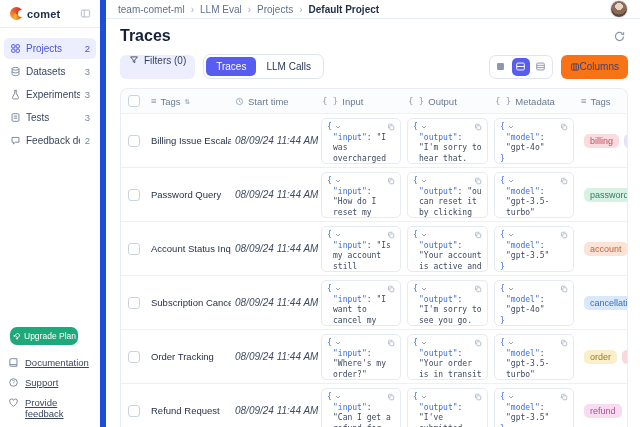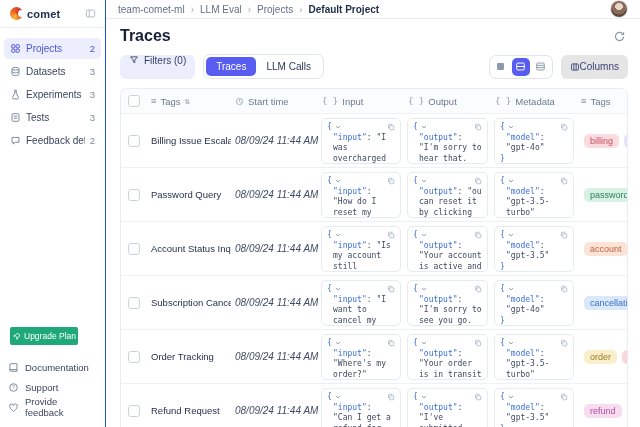--- a/index.html
+++ b/index.html
@@ -1,38 +1,38 @@
 <!DOCTYPE html>
 <html><head>
 <meta charset="utf-8">
 <style>
   * { margin:0; padding:0; box-sizing:border-box; }
   html,body { width:640px; height:427px; overflow:hidden; background:#fff;
     font-family:"Liberation Sans","DejaVu Sans",sans-serif; color:#1E2A47; }
   .app { display:flex; width:640px; height:427px; }
 
   
-  .sidebar { width:106px; min-width:106px; border-right:1px solid #1d4ed8; display:flex; flex-direction:column; background:#fff; }
+  .sidebar { width:106px; min-width:106px; border-right:6px solid #1d4ed8; display:flex; flex-direction:column; background:#fff; }
   .logo-row { height:28px; border-bottom:1px solid #E8ECF3; display:flex; align-items:center; justify-content:space-between; padding:0 9px 0 10px; }
   .logo { display:flex; align-items:center; gap:4px; }
   .logo-mark { width:13px; height:13px; border-radius:50%; background:conic-gradient(from 200deg,#F8B02C,#F05A28,#C03028,#F8B02C); position:relative; }
   .logo-mark::after { content:""; position:absolute; width:7px; height:7px; border-radius:50%; background:#fff; right:-2px; top:3px; }
   .logo-text { font-size:11px; font-weight:bold; color:#20304E; letter-spacing:.2px; }
   .panel-btn { color:#AEB9C9; display:flex; }
   nav { padding:10px 4px 0 4px; display:flex; flex-direction:column; gap:2px; }
   .nav-item { display:flex; align-items:center; gap:5px; height:21px; padding:0 6px; border-radius:5px; font-size:10px; color:#39465F; cursor:pointer; }
   .nav-item .nico { color:#7A889C; display:flex; }
   .nav-item .nlabel { flex:1; white-space:nowrap; overflow:hidden; }
   .nav-item .ncount { font-size:9.5px; color:#7A889C; }
   .nav-item.active { background:#ECEEFD; color:#4A53D9; }
   .nav-item.active .nico, .nav-item.active .ncount { color:#4A53D9; }
   .sidebar-bottom { margin-top:auto; padding:0 8px 10px 8px; }
-  .upgrade-btn { width:68px; height:18px; background:#1FA97B; color:#fff; border:none; border-radius:2px;
+  .upgrade-btn { width:68px; height:18px; background:#1FA97B; color:#fff; border:none; border-radius:7px;
     font-size:8.5px; font-family:inherit; display:flex; align-items:center; justify-content:center; gap:3px; cursor:pointer; margin-bottom:12px; margin-left:2px; }
-  .side-link { display:flex; align-items:center; gap:6px; height:20px; font-size:9.5px; color:#39465F; cursor:pointer; }
+  .side-link { display:flex; gap:6px; height:20px; font-size:9.5px; color:#39465F; cursor:pointer;text-decoration:underline; }
   .side-link .nico { color:#7A889C; display:flex; }
 
   
   .main { flex:1; display:flex; flex-direction:column; min-width:0; }
   .topbar { height:28px; border-bottom:1px solid #E8ECF3; display:flex; align-items:center; padding:0 12px; }
   .crumbs { display:flex; align-items:center; gap:6px; font-size:10px; color:#61708A; flex:1; }
   .crumb.current { color:#22304A; font-weight:bold; }
   .crumb-sep { color:#A7B2C4; font-size:10px; }
   .avatar { width:18px; height:18px; border-radius:50%;
     background:radial-gradient(circle at 50% 35%, #E8D6C4 0 28%, #8A6A58 29% 60%, #5E4636 61%); border:1px solid #E2E6EE; }
@@ -49,21 +49,21 @@
   .search-icon { color:#8B97AB; display:flex; }
   .filters-btn { height:24px; padding:0 9px; background:#ECEEFD; border:none; border-radius:6px; font-family:inherit;
     font-size:10px; color:#333F63; display:flex; align-items:flex-start; gap:5px; cursor:pointer; }
   .seg { display:flex; border:1px solid #DFE5EE; border-radius:7px; padding:2px; background:#fff; }
   .seg-btn { height:19px; padding:0 10px; border:none; background:transparent; font-family:inherit; font-size:10px; color:#2A3654; border-radius:5px; cursor:pointer; }
   .seg-btn.active { background:#585CF0; color:#fff; }
   .tb-spacer { flex:1; }
   .density { display:flex; border:1px solid #DFE5EE; border-radius:7px; padding:2px; background:#fff; gap:2px; }
   .dens-btn { width:18px; height:18px; border:none; border-radius:5px; background:transparent; display:flex; align-items:center; justify-content:center; color:#8C99AC; cursor:pointer; }
   .dens-btn.active { background:#585CF0; color:#fff; }
-  .columns-btn { height:24px; padding:0 9px; background:#e5e5e5; border:none; border-radius:6px; font-family:inherit;
+  .columns-btn { height:24px; padding:0 9px; background:#f97316; border:none; border-radius:6px; font-family:inherit;
     font-size:10px; color:#3A4178; display:flex; align-items:center; cursor:pointer; }
 
   
   .table-wrap { width:508px; border:1px solid #E8ECF3; border-bottom:none; border-radius:8px 8px 0 0; overflow:hidden; background:#fff; }
   .trow { display:grid; grid-template-columns:26px 84px 87px 86px 87px 86px 150px; }
   .thead { height:24px; background:#FBFCFE; font-size:9.5px; color:#6B7A90; }
   .thead .hcell { display:flex; align-items:center; gap:4px; padding:0 4px; white-space:nowrap; overflow:hidden; }
   .hsym { font-family:"DejaVu Sans Mono",monospace; font-size:9px; color:#93A0B4; }
   .row { height:54px; border-top:1px solid #EDF0F6; background:#fff; }
   .cell { min-width:0; overflow:hidden; }

